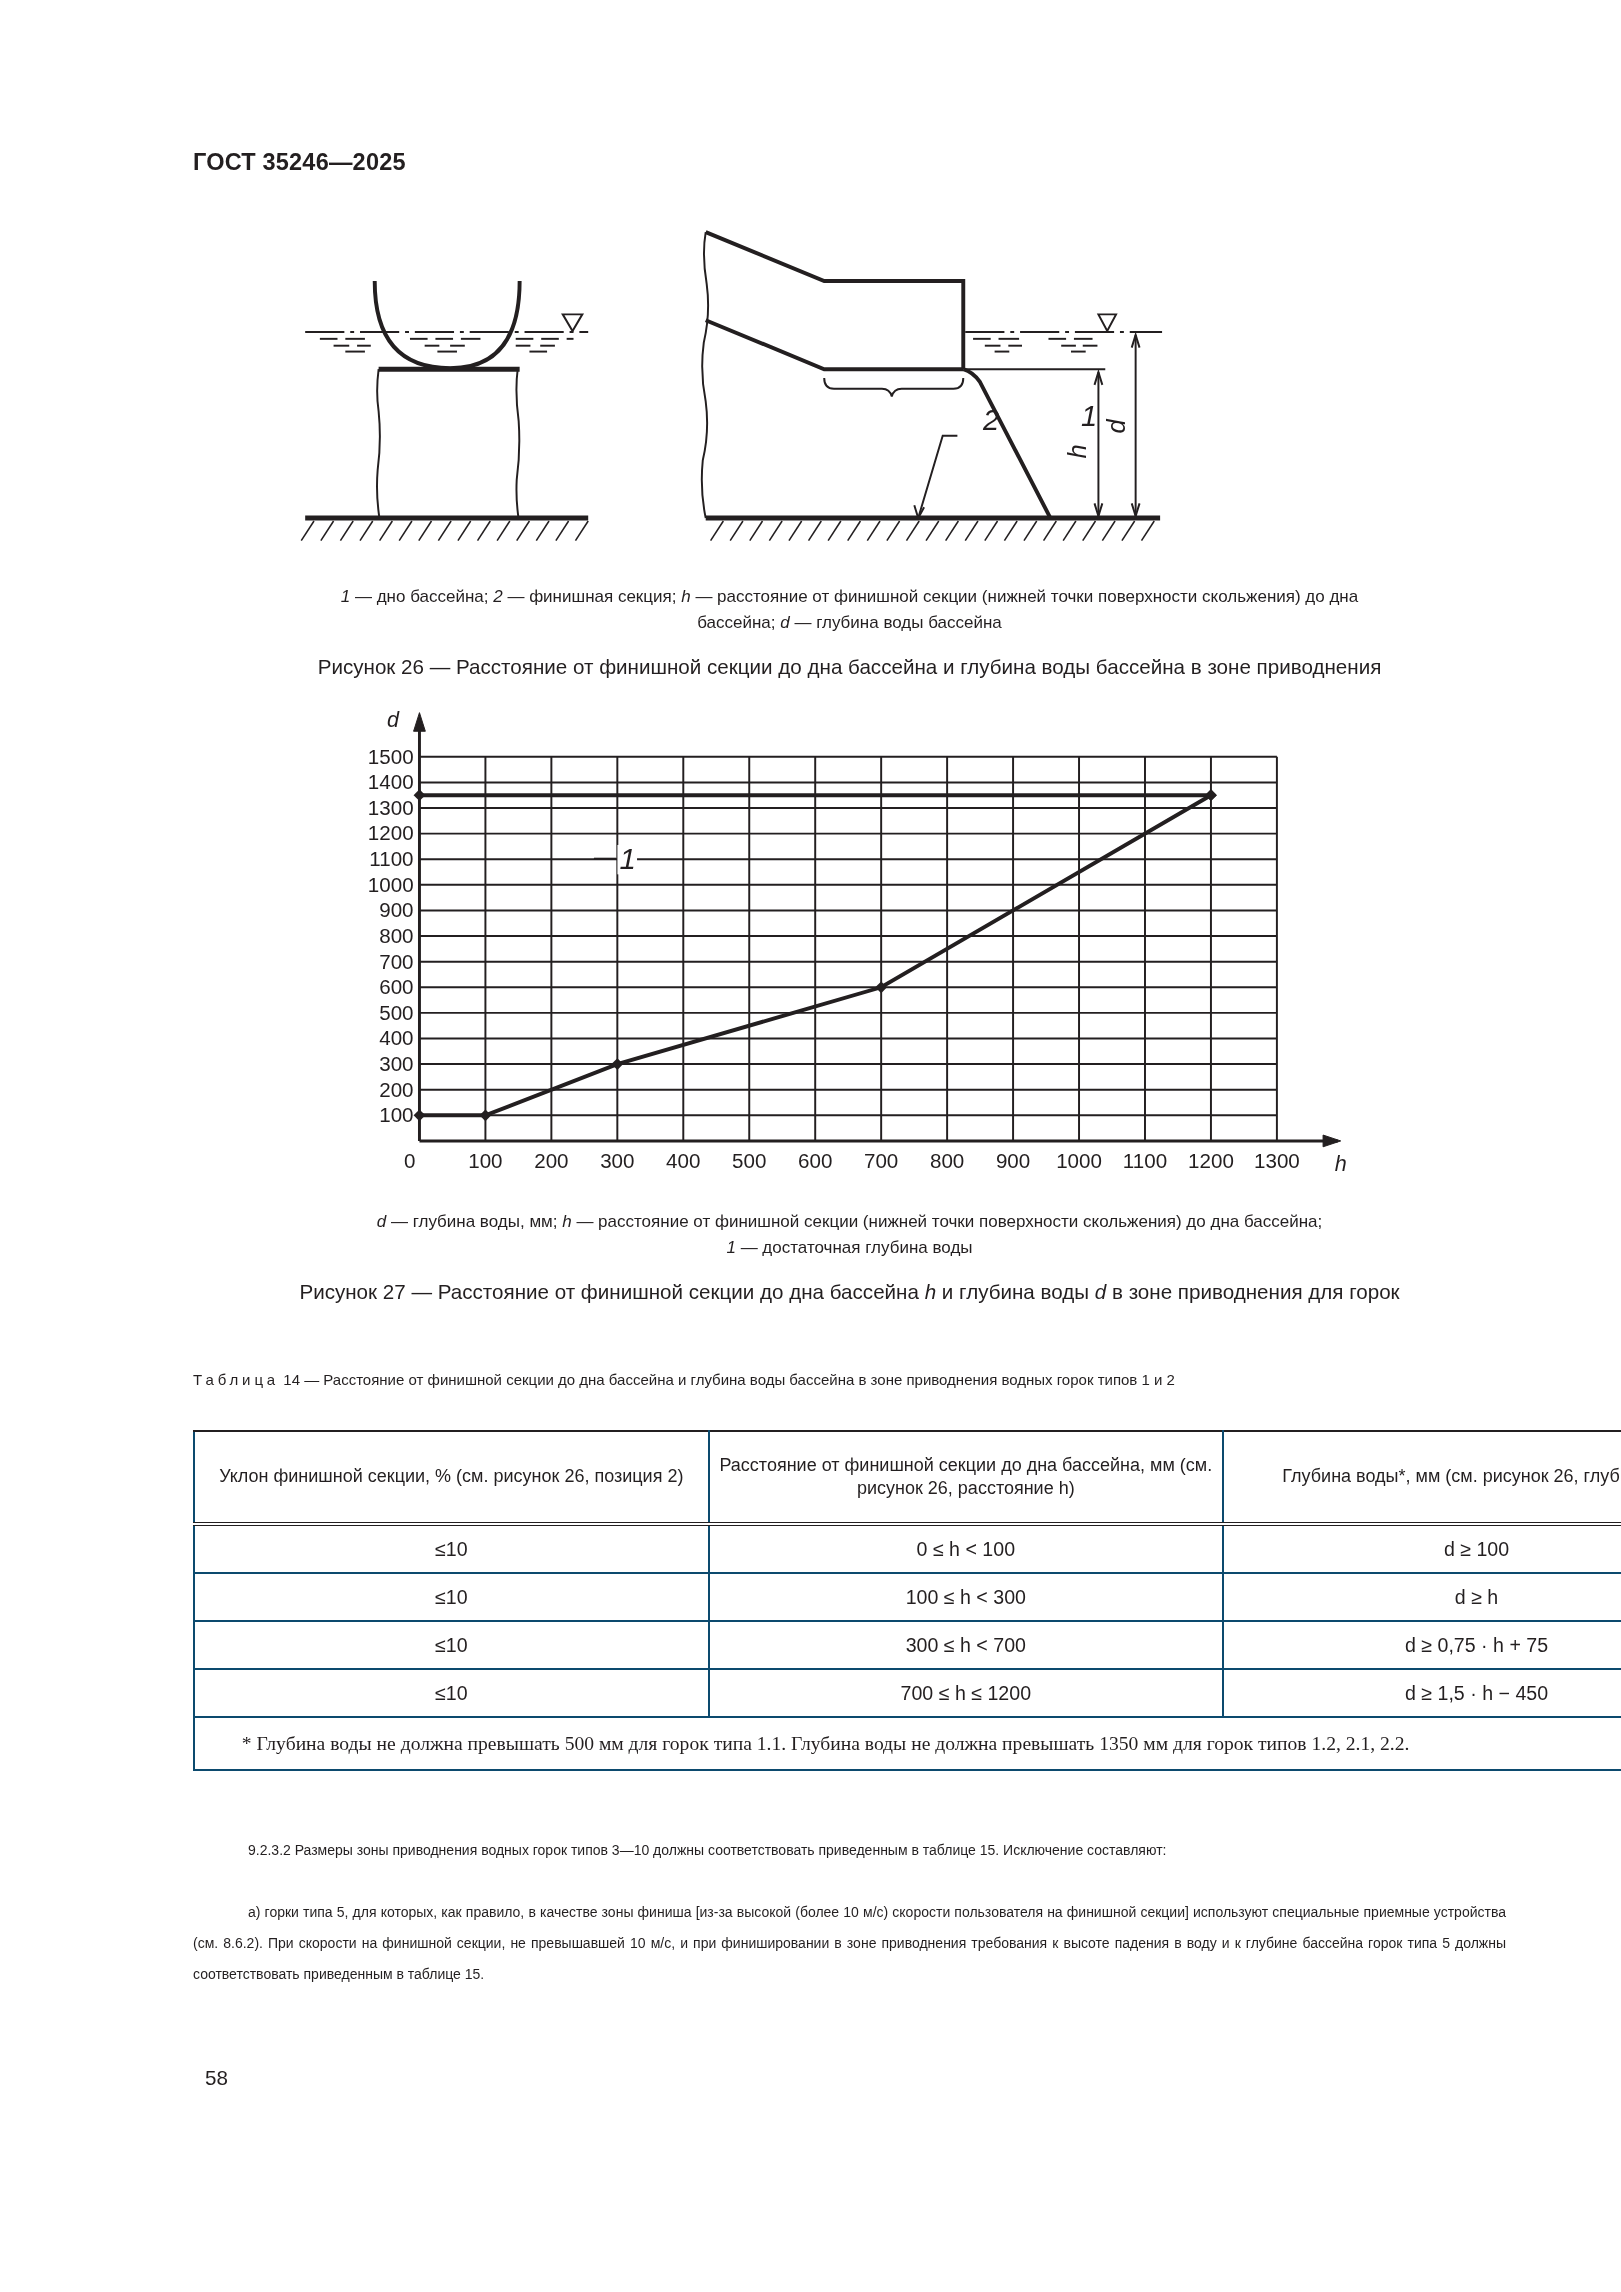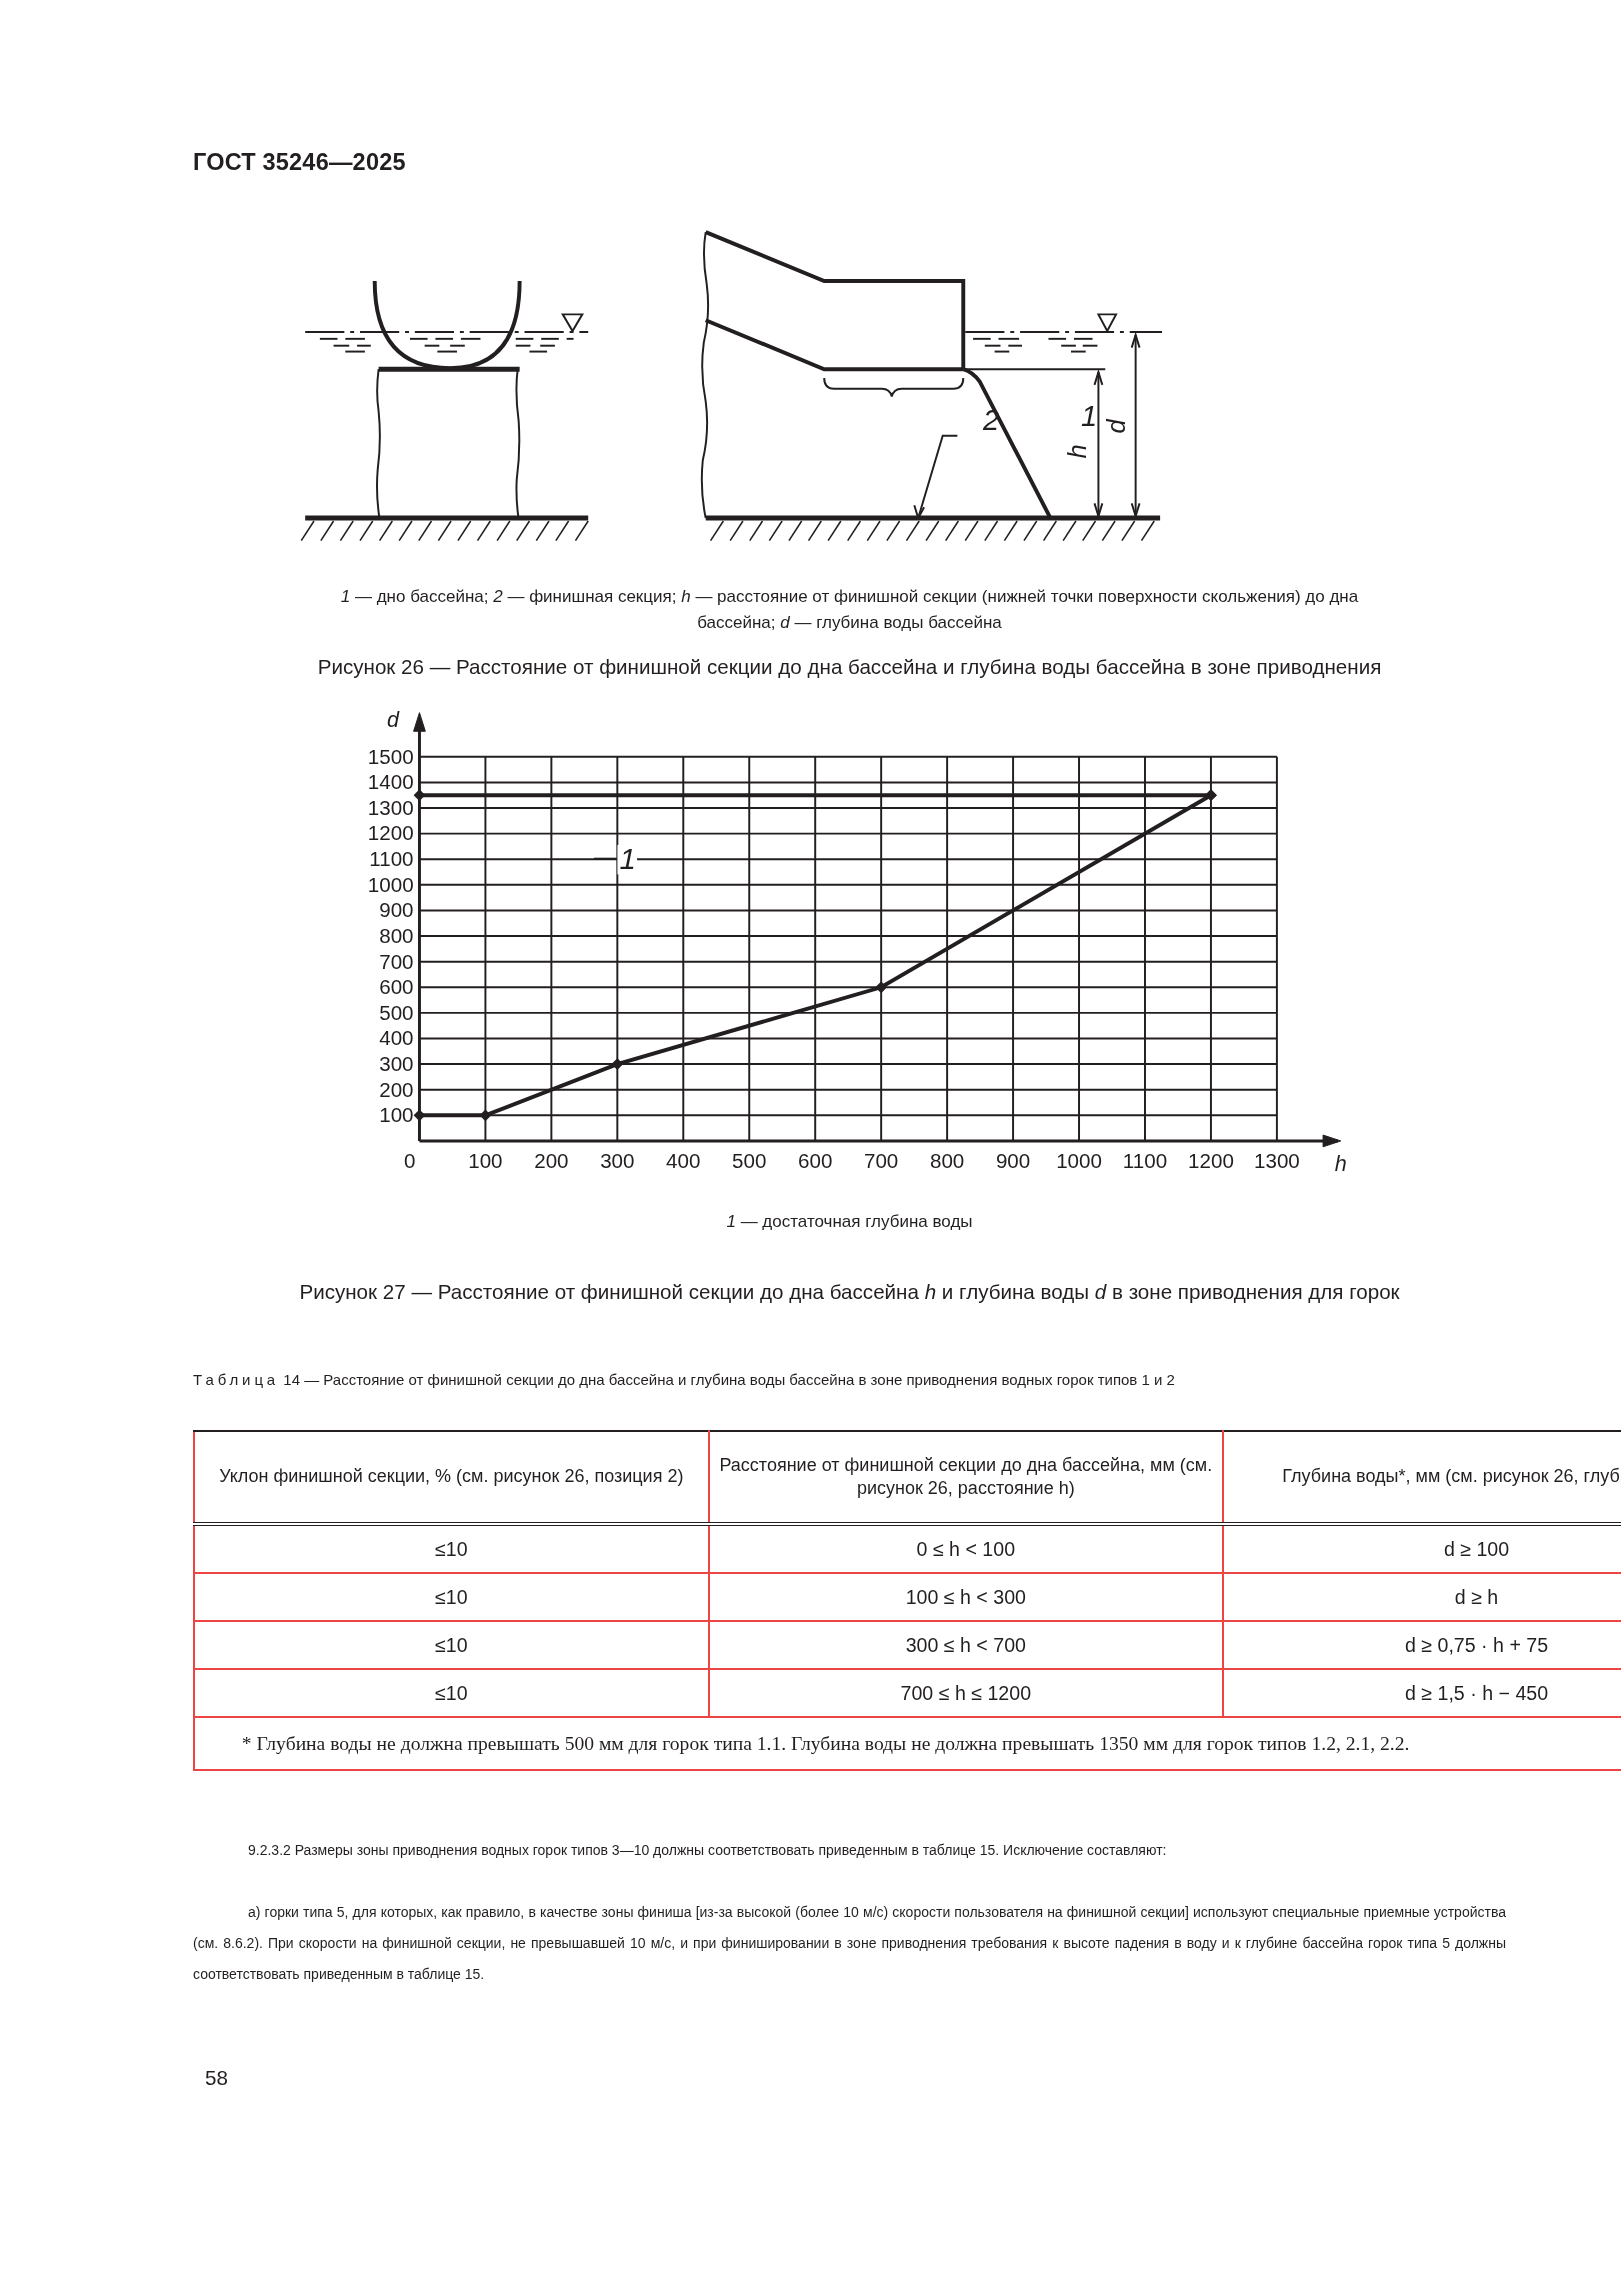--- a/index.html
+++ b/index.html
@@ -6,21 +6,21 @@
   body { width:1621px; height:2293px; position:relative; overflow:hidden;
          font-family:"Liberation Sans", sans-serif; color:#231f20; }
   .abs { position:absolute; }
   .doc-header { left:193px; top:149px; font-size:23.5px; font-weight:bold; letter-spacing:0.2px; }
   .legend { font-size:17px; text-align:center; line-height:25.5px; }
   .fig-title { font-size:20.6px; text-align:center; line-height:29px; }
   .tbl-title { left:193px; top:1365px; width:1313px; font-size:15px; line-height:29px; }
   .tbl-title .spaced { letter-spacing:3.9px; }
   table.t14 { position:absolute; left:193px; top:1430px; width:1538px; border-collapse:collapse;
               font-size:19.6px; }
-  table.t14 td, table.t14 th { border:2px solid #ef4444; text-align:center; font-weight:normal; padding:0 7.8px; }
+  table.t14 td, table.t14 th { border:2px solid #0c4a6e; text-align:center; font-weight:normal; padding:0 7.8px; }
   table.t14 th { height:90px; font-size:18px; line-height:23.5px; border-bottom:4.9px double #231f20; }
   table.t14 td { height:46px; }
   table.t14 td.foot { text-align:justify; padding:9.8px 7.8px 9.8px 7.8px; height:auto; line-height:31px; font-size:19.6px; text-align-last:left;font-family:Liberation Serif, serif; }
   table.t14 tr:first-child th { border-top:2.9px solid #231f20; }
   .para { left:193px; width:1313px; font-size:14px; line-height:31px; text-align:justify; }
   .indent { text-indent:55px; }
   .pageno { left:205px; top:2066px; font-size:20.6px; }
   i { font-style:italic; }
 </style>
 </head>
@@ -227,20 +227,21 @@
     </g>
   <text x="395" y="742" font-size="22" font-style="italic" fill="#231f20" font-family="Liberation Sans, sans-serif">d</text>
   <text x="1362" y="1195" font-size="22" font-style="italic" fill="#231f20" font-family="Liberation Sans, sans-serif">h</text>
   <line x1="606" y1="876" x2="629" y2="876" stroke="#231f20" stroke-width="2"></line>
   <line x1="650" y1="876" x2="673" y2="876" stroke="#fff" stroke-width="0"></line>
   <rect x="630" y="862" width="20" height="30" fill="#fff"></rect>
   <text x="632" y="887" font-size="30" font-style="italic" fill="#231f20" font-family="Liberation Sans, sans-serif">1</text>
 </svg>
 
 <div class="abs legend" style="left:183px;top:1209px;width:1333px;">
+  <div><i>d</i><span> — глубина воды, мм; </span><i>h</i><span> — расстояние от финишной секции (нижней точки поверхности скольжения) до дна бассейна;</span></div>
   <div><i>1</i><span> — достаточная глубина воды</span></div>
 </div>
 <div class="abs fig-title" style="left:183px;top:1277px;width:1333px;">
   <div><span>Рисунок 27 — Расстояние от финишной секции до дна бассейна </span><i>h</i><span> и глубина воды </span><i>d</i><span> в зоне приводнения для горок</span></div>
 </div>
 
 <div class="abs tbl-title">
   <span class="spaced">Таблица</span><span> 14 — Расстояние от финишной секции до дна бассейна и глубина воды бассейна в зоне приводнения водных горок типов 1 и 2</span>
 </div>
 <table class="t14">

